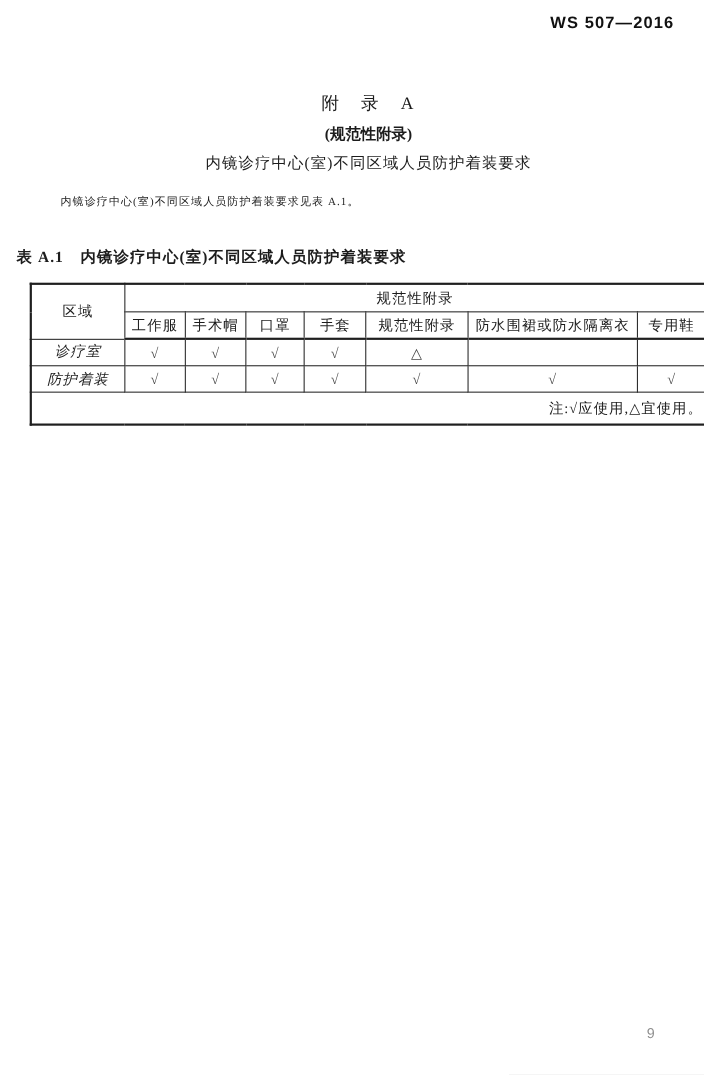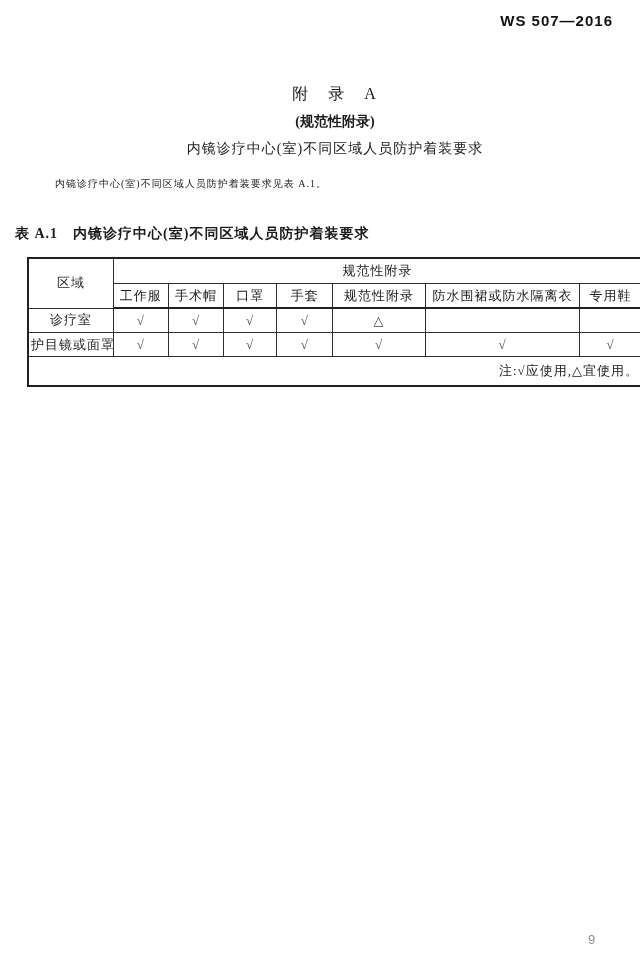--- a/index.html
+++ b/index.html
@@ -42,21 +42,21 @@
     border:1px solid #2e2e2e;
     text-align:center;vertical-align:middle;
     font-size:13px;padding:0 2px;
     letter-spacing:1px;
     overflow:hidden;white-space:nowrap;
   }
   tr.r-group td{height:24px;font-size:13px;}
   tr.r-cols td{height:23px;border-bottom-width:2px;border-bottom-color:#1f1f1f;}
   tr.r-data td{height:23px;}
   td.corner{font-size:13px;}
-  td.area{text-align:left;padding-left:7px;}
+  td.area{text-align:left;padding-left:7px;font-style:italic;}
   td.mark{color:#4a4a4a;font-size:13px;letter-spacing:0;}
   tr.r-note td{
     height:28px;text-align:right;padding-left:30px;
     font-size:13px;letter-spacing:1px;
   }
   .page-number{
     position:absolute;top:932px;left:588px;
     font-size:13px;color:#8f8f8f;
     font-family:"Liberation Sans","DejaVu Sans",sans-serif;
   }
@@ -107,21 +107,21 @@
         <td class="area">诊疗室</td>
         <td class="mark">√</td>
         <td class="mark">√</td>
         <td class="mark">√</td>
         <td class="mark">√</td>
         <td class="mark">△</td>
         <td class="mark"></td>
         <td class="mark"></td>
       </tr>
       <tr class="r-data">
-        <td class="area">护目镜或面罩</td>
+        <td class="area">防护着装</td>
         <td class="mark">√</td>
         <td class="mark">√</td>
         <td class="mark">√</td>
         <td class="mark">√</td>
         <td class="mark">√</td>
         <td class="mark">√</td>
         <td class="mark">√</td>
       </tr>
       <tr class="r-note">
         <td colspan="8">注:√应使用,△宜使用。</td>

